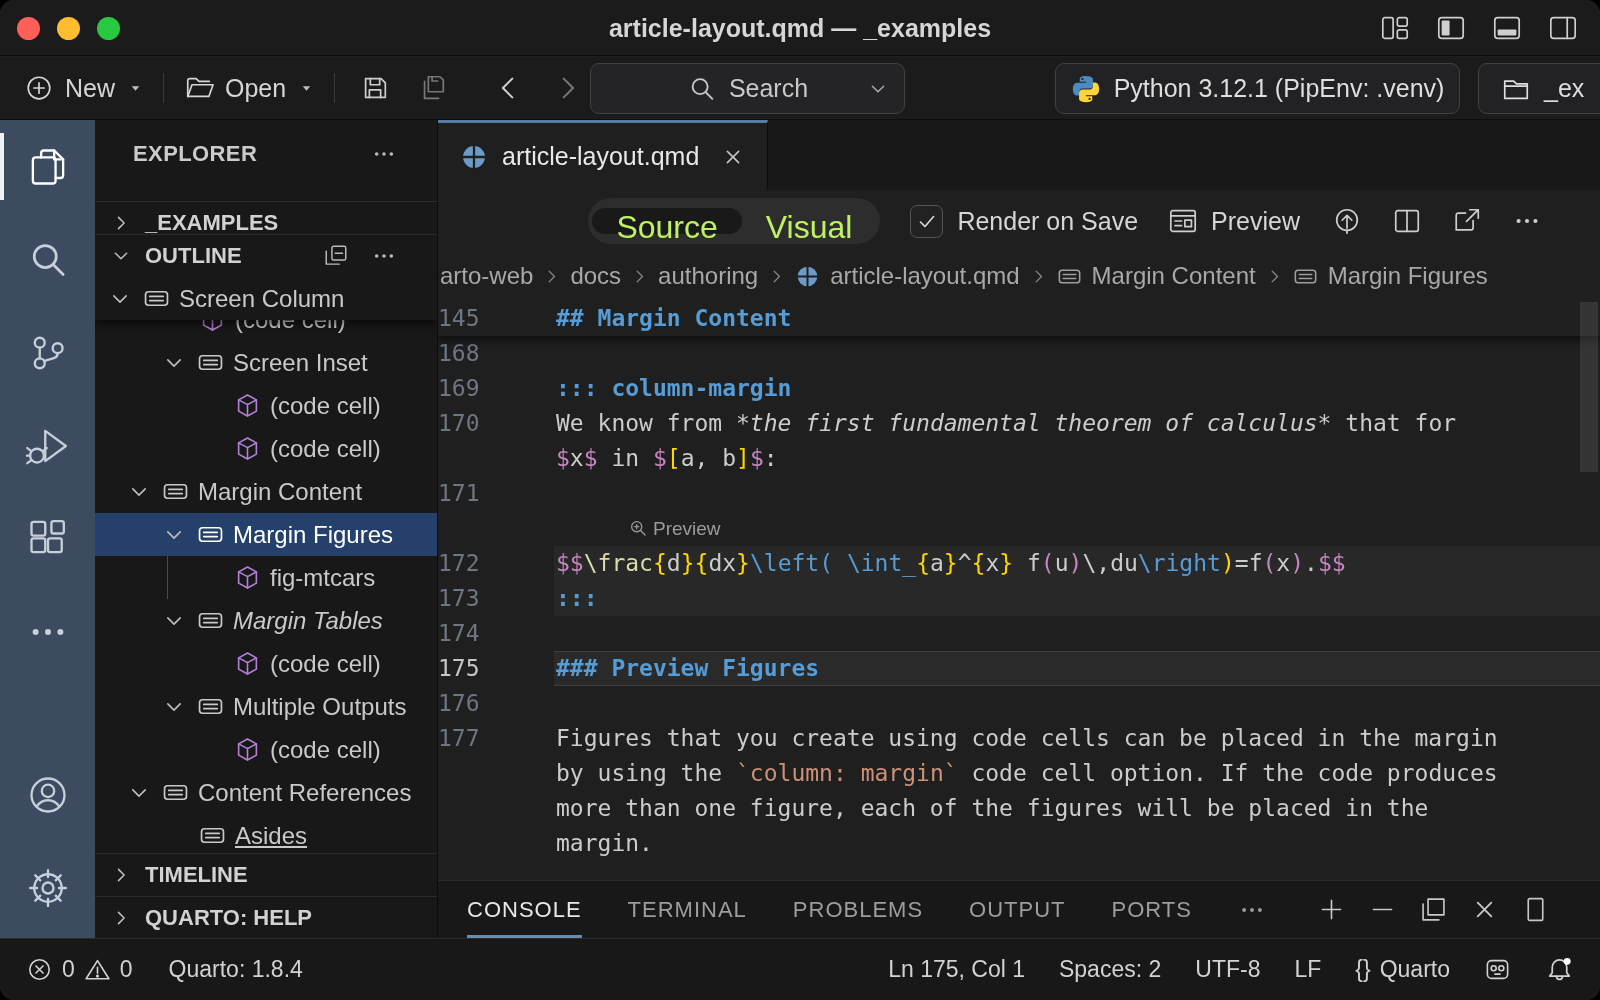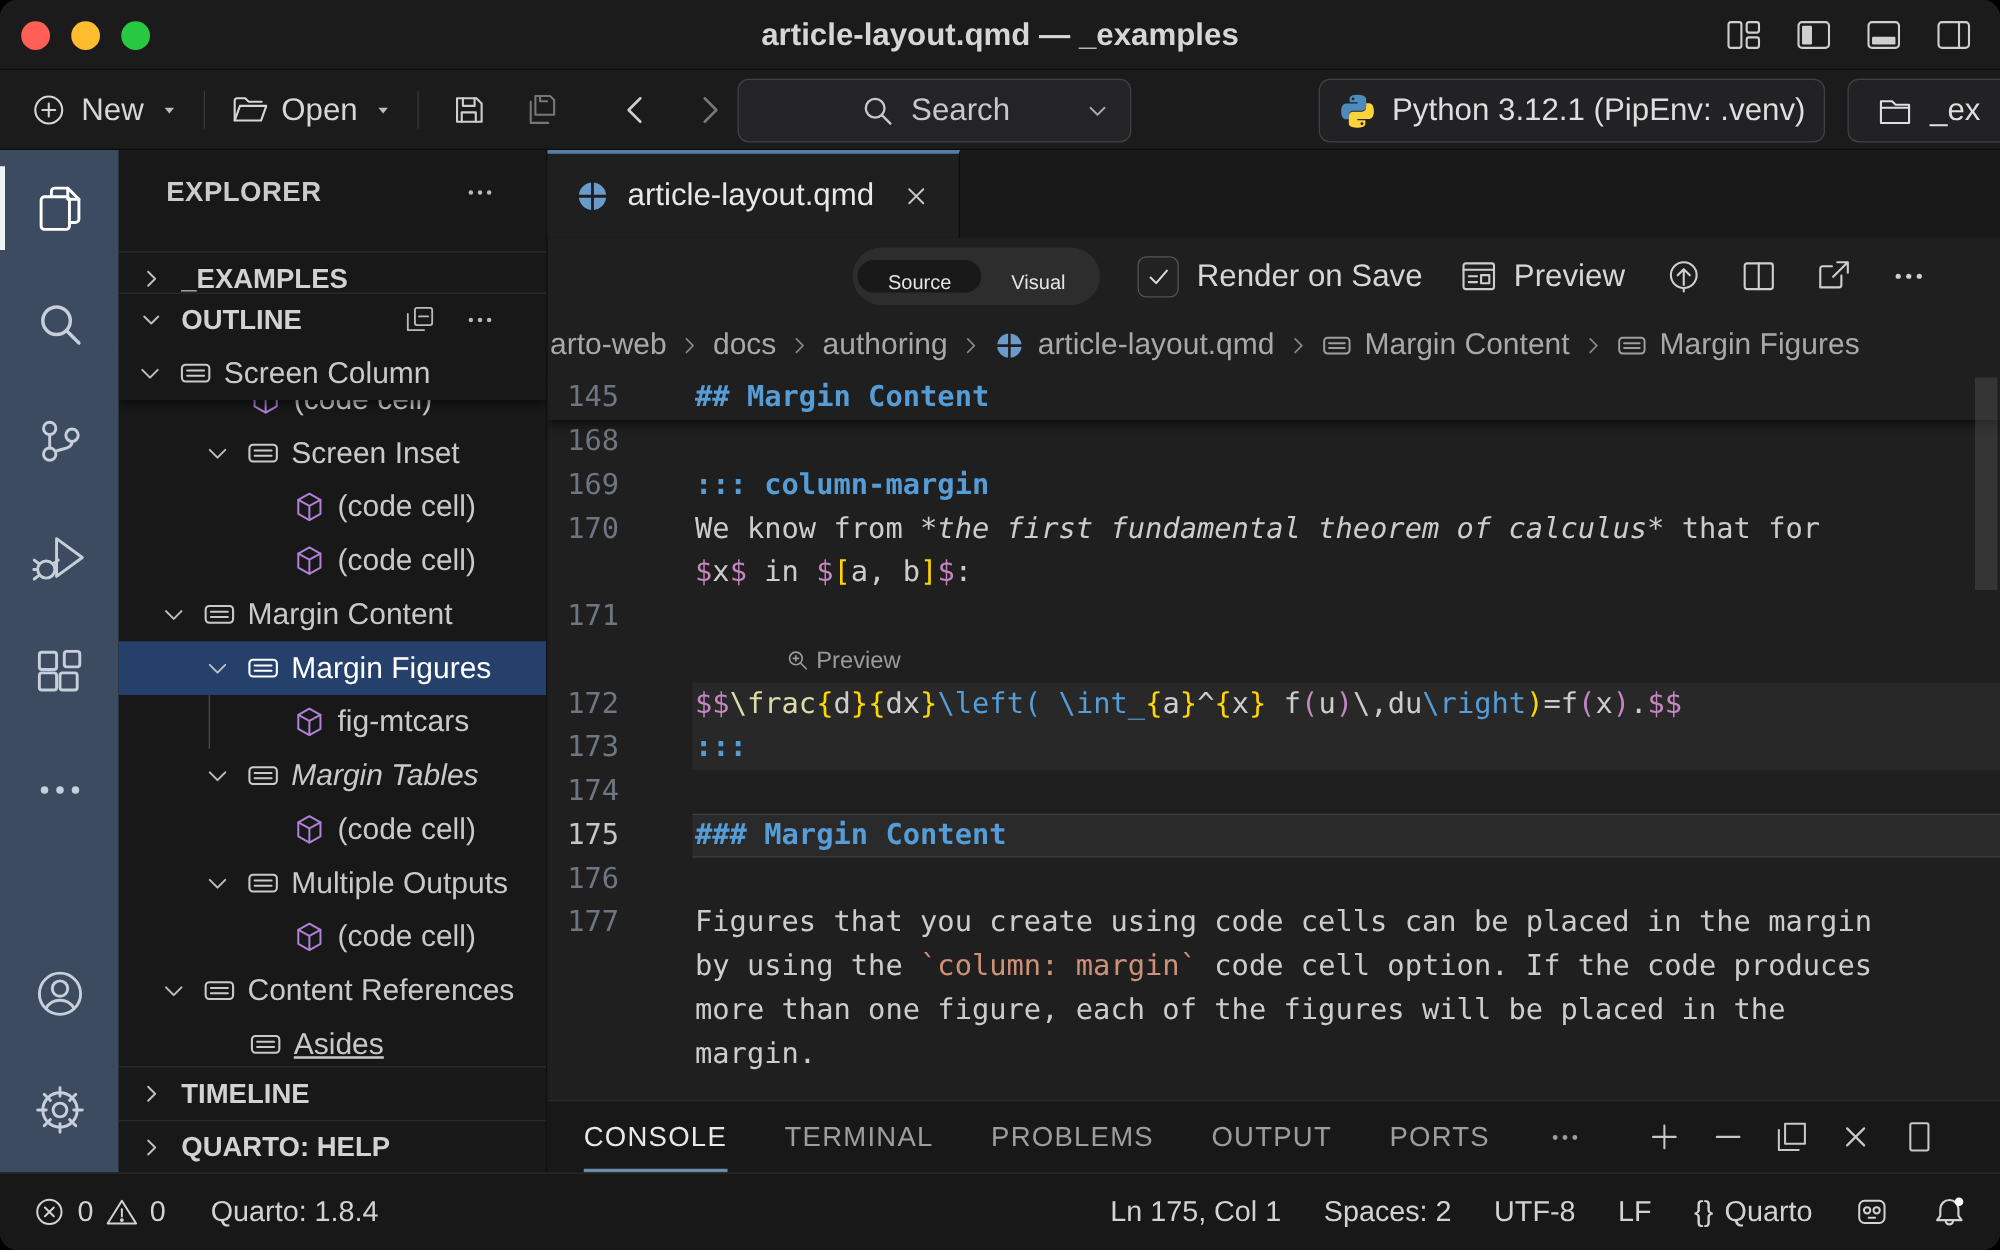--- a/index.html
+++ b/index.html
@@ -72,21 +72,21 @@
   
   .main { position:absolute; left:437px; top:120px; right:0; bottom:62px; background:#1f1f1f; border-left:1px solid #0c0c0c; }
   .tabbar { height:70px; background:#181818; display:flex; }
   .tab { width:330px; padding:0 22px; display:flex; align-items:center; gap:14px; background:#1f1f1f;
          border-top:3px solid var(--tab-accent,#567da6); border-right:1px solid #0c0c0c; color:#e8e8e8; font-size:25px; }
   .tab-file-icon { width:28px; height:28px; display:inline-flex; }
   .tab-close { width:24px; height:24px; display:inline-flex; margin-left:auto; color:#c9c9c9; }
 
   .editor-toolbar { height:62px; display:flex; align-items:center; justify-content:flex-end; gap:30px; padding-right:56px; }
   .mode-toggle { display:flex; align-items:center; background:#2d2d2d; border-radius:23px; height:46px; padding:4px; }
-  .mode-seg { padding:0 24px; height:26px; line-height:38px; border-radius:19px; font-size:16px; color:#e5e5e5; }
+  .mode-seg { padding:0 24px; height:26px; line-height:38px; border-radius:19px; font-size:32px; color:#bef264; }
   .mode-seg.active { background:#191919; }
   .rs-group { display:flex; align-items:center; gap:14px; color:#d6d6d6; font-size:25px; }
   .checkbox { width:33px; height:33px; border:1.5px solid #52555a; border-radius:7px; background:#222;
               display:flex; align-items:center; justify-content:center; color:#d9d9d9; }
   .checkbox span { width:22px; height:22px; display:inline-flex; }
   .preview-group { display:flex; align-items:center; gap:13px; color:#d6d6d6; font-size:25px; }
   .ed-icon { width:30px; height:30px; display:inline-flex; color:#cfcfcf; }
   .ed-action { width:34px; height:34px; display:inline-flex; align-items:center; justify-content:center; color:#cfcfcf; }
   .ed-action span { width:30px; height:30px; display:inline-flex; }
 
@@ -94,21 +94,21 @@
                  padding-left:2px; overflow:hidden; white-space:nowrap; }
   .crumb { display:flex; align-items:center; gap:10px; flex:none; }
   .crumb-icon { width:25px; height:25px; display:inline-flex; color:#9f9f9f; }
   .crumb-icon.q { color:#6b9bc8; }
   .crumb-sep { width:19px; height:19px; display:inline-flex; margin:0 9px; color:#8a8a8a; flex:none; }
 
   .code-area { position:absolute; left:0; right:0; top:180px; bottom:58px; background:#1f1f1f; overflow:hidden;
                font-family:"DejaVu Sans Mono",monospace; font-size:23px; }
   .sticky-line { position:relative; z-index:2; height:36px; display:flex; background:#1f1f1f;
                  box-shadow:0 5px 7px rgba(0,0,0,.5); }
-  .sticky-line .gutter, .line .gutter { width:73px; flex:none; text-align:center; color:#6e7681; }
+  .sticky-line .gutter, .line .gutter { width:73px; flex:none; text-align:left; color:#6e7681; }
   .sticky-line .gutter { line-height:36px; }
   .line { position:relative; height:35px; display:flex; }
   .line .gutter { line-height:35px; }
   .line.active-num .gutter { color:#c6c6c6; }
   .ltext { margin-left:45px; line-height:35px; white-space:pre; position:relative; z-index:1; }
   .sticky-line .ltext { line-height:36px; }
   .line.band::before { content:""; position:absolute; left:116px; right:0; top:0; bottom:0; background:#282828; }
   .line.current::before { content:""; position:absolute; left:116px; right:0; top:0; bottom:0;
                           background:rgba(255,255,255,.05); border-top:1px solid rgba(255,255,255,.10);
                           border-bottom:1px solid rgba(255,255,255,.10); }
@@ -783,21 +783,21 @@
           <div class="line band">
             <div class="gutter">173</div>
             <div class="ltext"><span class="seg c-blue sb">:::</span></div>
           </div>
           <div class="line">
             <div class="gutter">174</div>
             <div class="ltext"></div>
           </div>
           <div class="line current active-num">
             <div class="gutter">175</div>
-            <div class="ltext"><span class="seg c-blue sb">### Margin Content</span></div>
+            <div class="ltext"><span class="seg c-blue sb">### Preview Figures</span></div>
           </div>
           <div class="line">
             <div class="gutter">176</div>
             <div class="ltext"></div>
           </div>
           <div class="line">
             <div class="gutter">177</div>
             <div class="ltext"><span class="seg c-fg">Figures that you create using code cells can be placed in the margin</span></div>
           </div>
           <div class="line">

